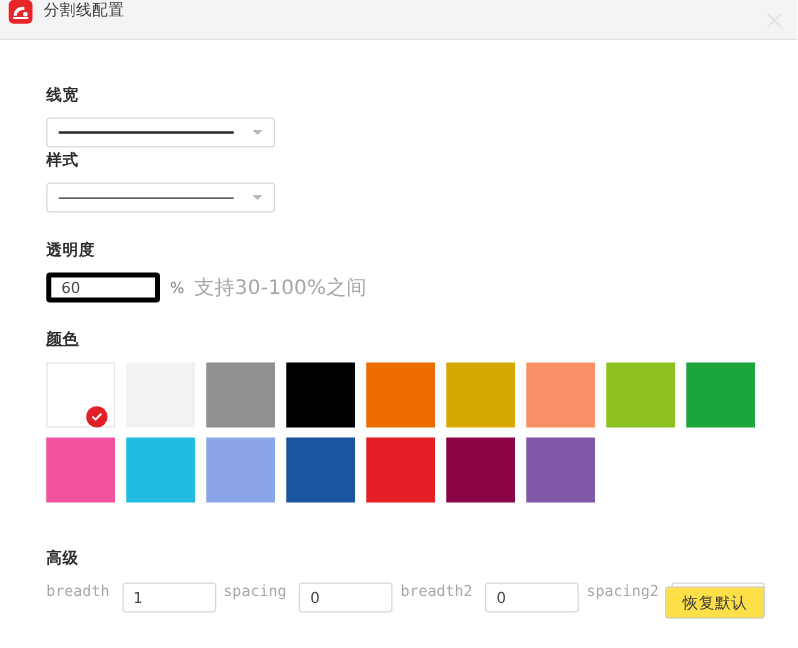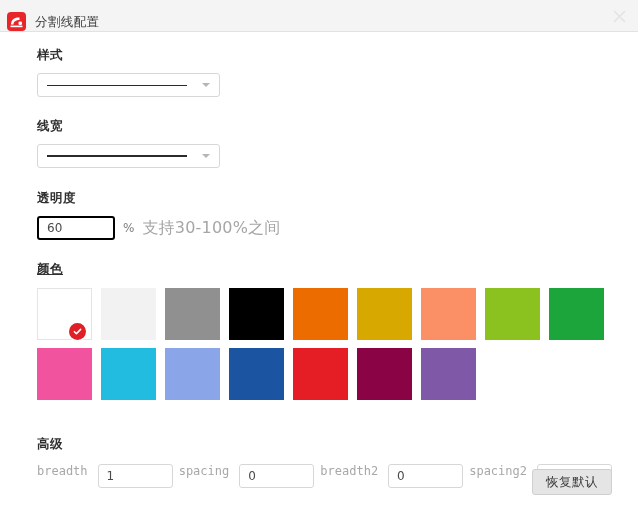--- a/index.html
+++ b/index.html
@@ -20,21 +20,21 @@
   
   .titlebar {
     position: absolute;
     left: 0; top: 0;
     width: 638px;
     height: 32px;
     background: #f4f4f4;
     border-bottom: 1px solid #e2e2e2;
     box-sizing: border-box;
     display: flex;
-    align-items: flex-end;
+    align-items: flex-start;
   }
   .app-icon {
     width: 19px;
     height: 19px;
     margin-left: 7px;
     border-radius: 4px;
     background: #e8262a;
     position: relative;
     flex: none;
   }
@@ -112,23 +112,23 @@
     border-top: 4px solid #b6b6b6;
   }
 
   
   .opacity-row {
     margin-top: 9px;
     display: flex;
     align-items: center;
   }
   .num-input {
-    width: 78px;
+    width: 91px;
     height: 24px;
-    border: 2px solid #000000;
+    border: 4px solid #000000;
     border-radius: 3px;
     background: #ffffff;
     box-sizing: border-box;
     font-family: "DejaVu Sans", sans-serif;
     font-size: 12px;
     color: #4a4a4a;
     padding: 0 8px;
     outline: none;
   }
   .pct {
@@ -216,21 +216,21 @@
     position: absolute;
     right: 26px;
     bottom: 23px;
   }
   .reset-btn {
     min-width: 70px;
     height: 26px;
     padding: 0 13px;
     border: 1px solid #cfcfcf;
     border-radius: 3px;
-    background: #e5e5e5;
+    background: #fde047;
     font-family: "DejaVu Sans", sans-serif;
     font-size: 12.5px;
     color: #3a3a3a;
     letter-spacing: .5px;
     cursor: pointer;
   }
 </style>
 </head>
 <body>
 
@@ -245,32 +245,32 @@
   <div class="title-text">分割线配置</div>
   <div class="close-btn">
     <svg width="13" height="13" viewBox="0 0 13 13" aria-hidden="true">
       <path d="M1.5 1.5 L11.5 11.5 M11.5 1.5 L1.5 11.5" stroke="#e3e3e3" stroke-width="1.6" stroke-linecap="round"></path>
     </svg>
   </div>
 </div>
 
 <div class="content">
 
+  <div class="field-group" style="margin-top:21px;">
+    <div class="section-label">线宽</div>
+    <div class="select-box">
+      <div class="line-preview thick"></div>
+      <span class="caret"></span>
+    </div>
+  </div>
+
   <div class="field-group">
     <div class="section-label">样式</div>
     <div class="select-box">
       <div class="line-preview thin"></div>
-      <span class="caret"></span>
-    </div>
-  </div>
-
-  <div class="field-group" style="margin-top:21px;">
-    <div class="section-label">线宽</div>
-    <div class="select-box">
-      <div class="line-preview thick"></div>
       <span class="caret"></span>
     </div>
   </div>
 
   <div class="field-group" style="margin-top:22px;">
     <div class="section-label">透明度</div>
     <div class="opacity-row">
       <input class="num-input" type="text" value="60" style="">
       <span class="pct">%</span>
       <span class="hint">支持30-100%之间</span>

